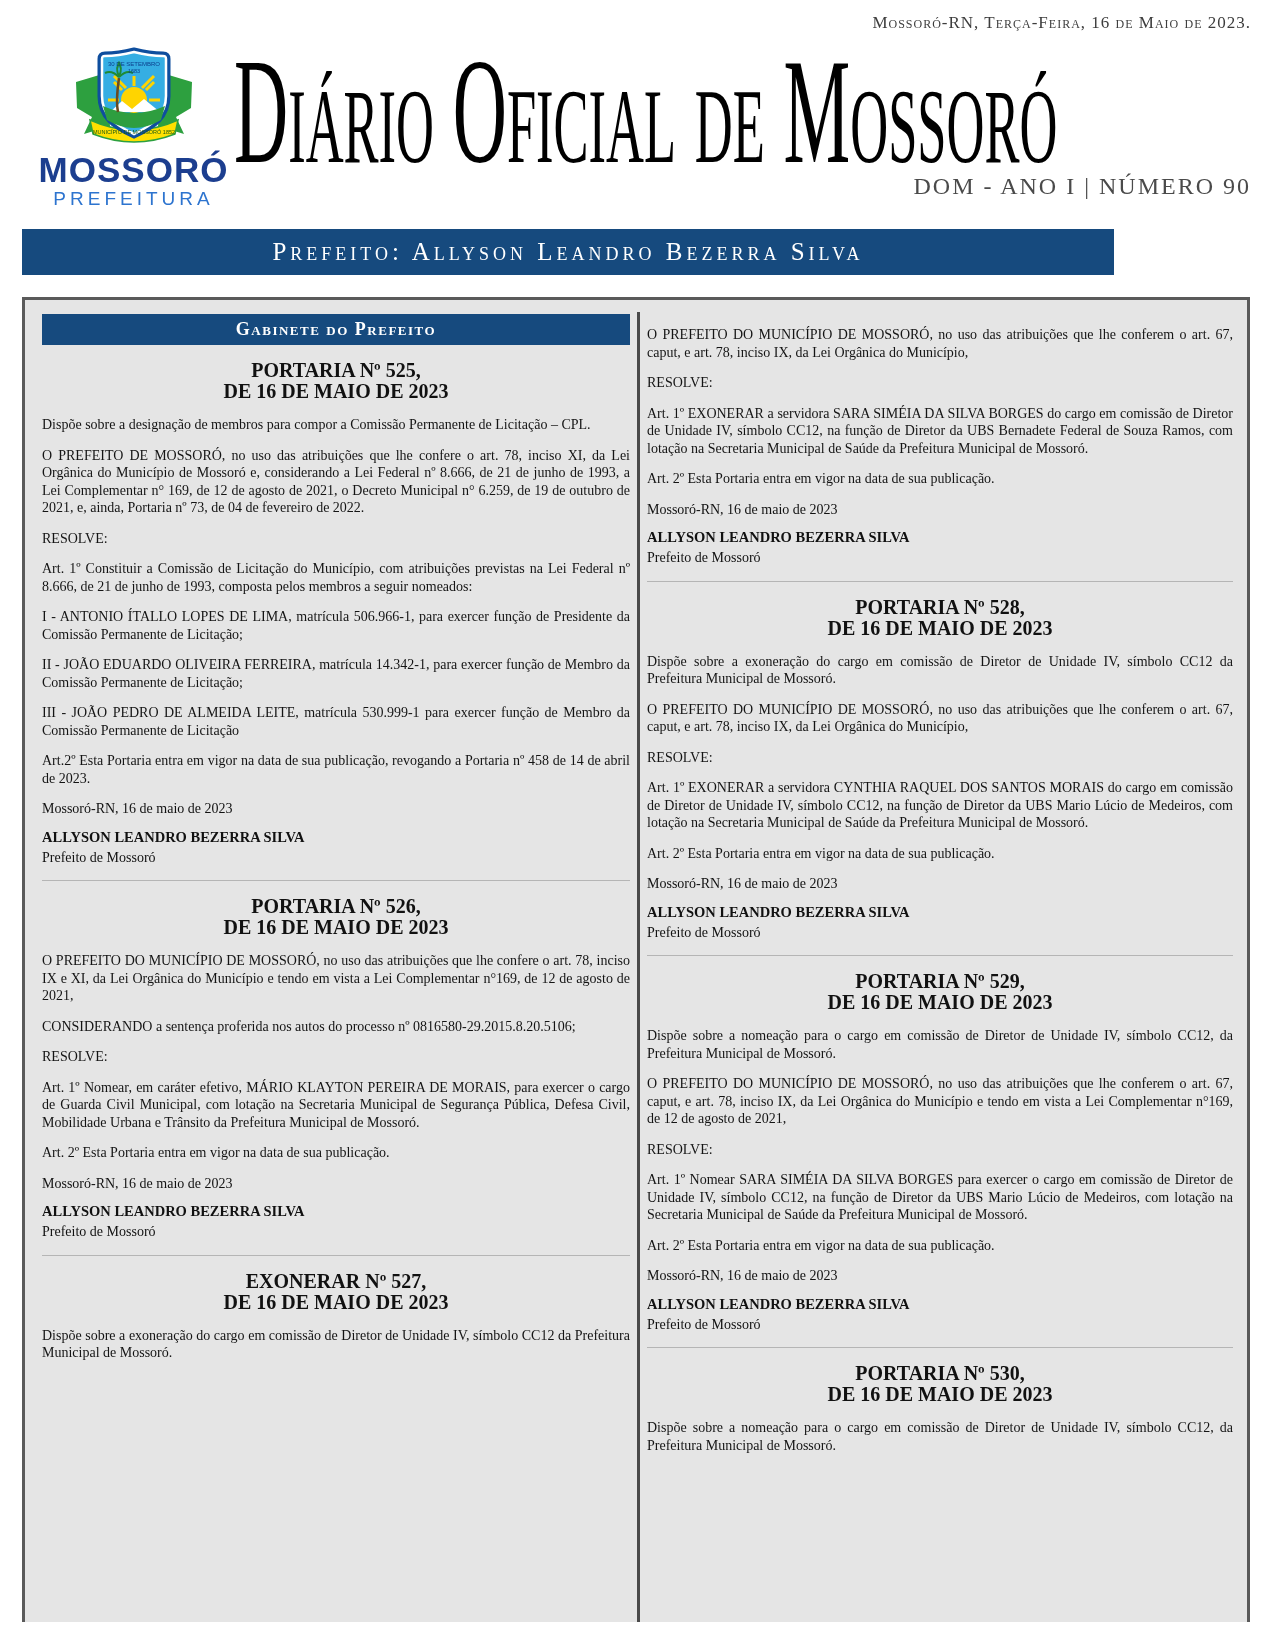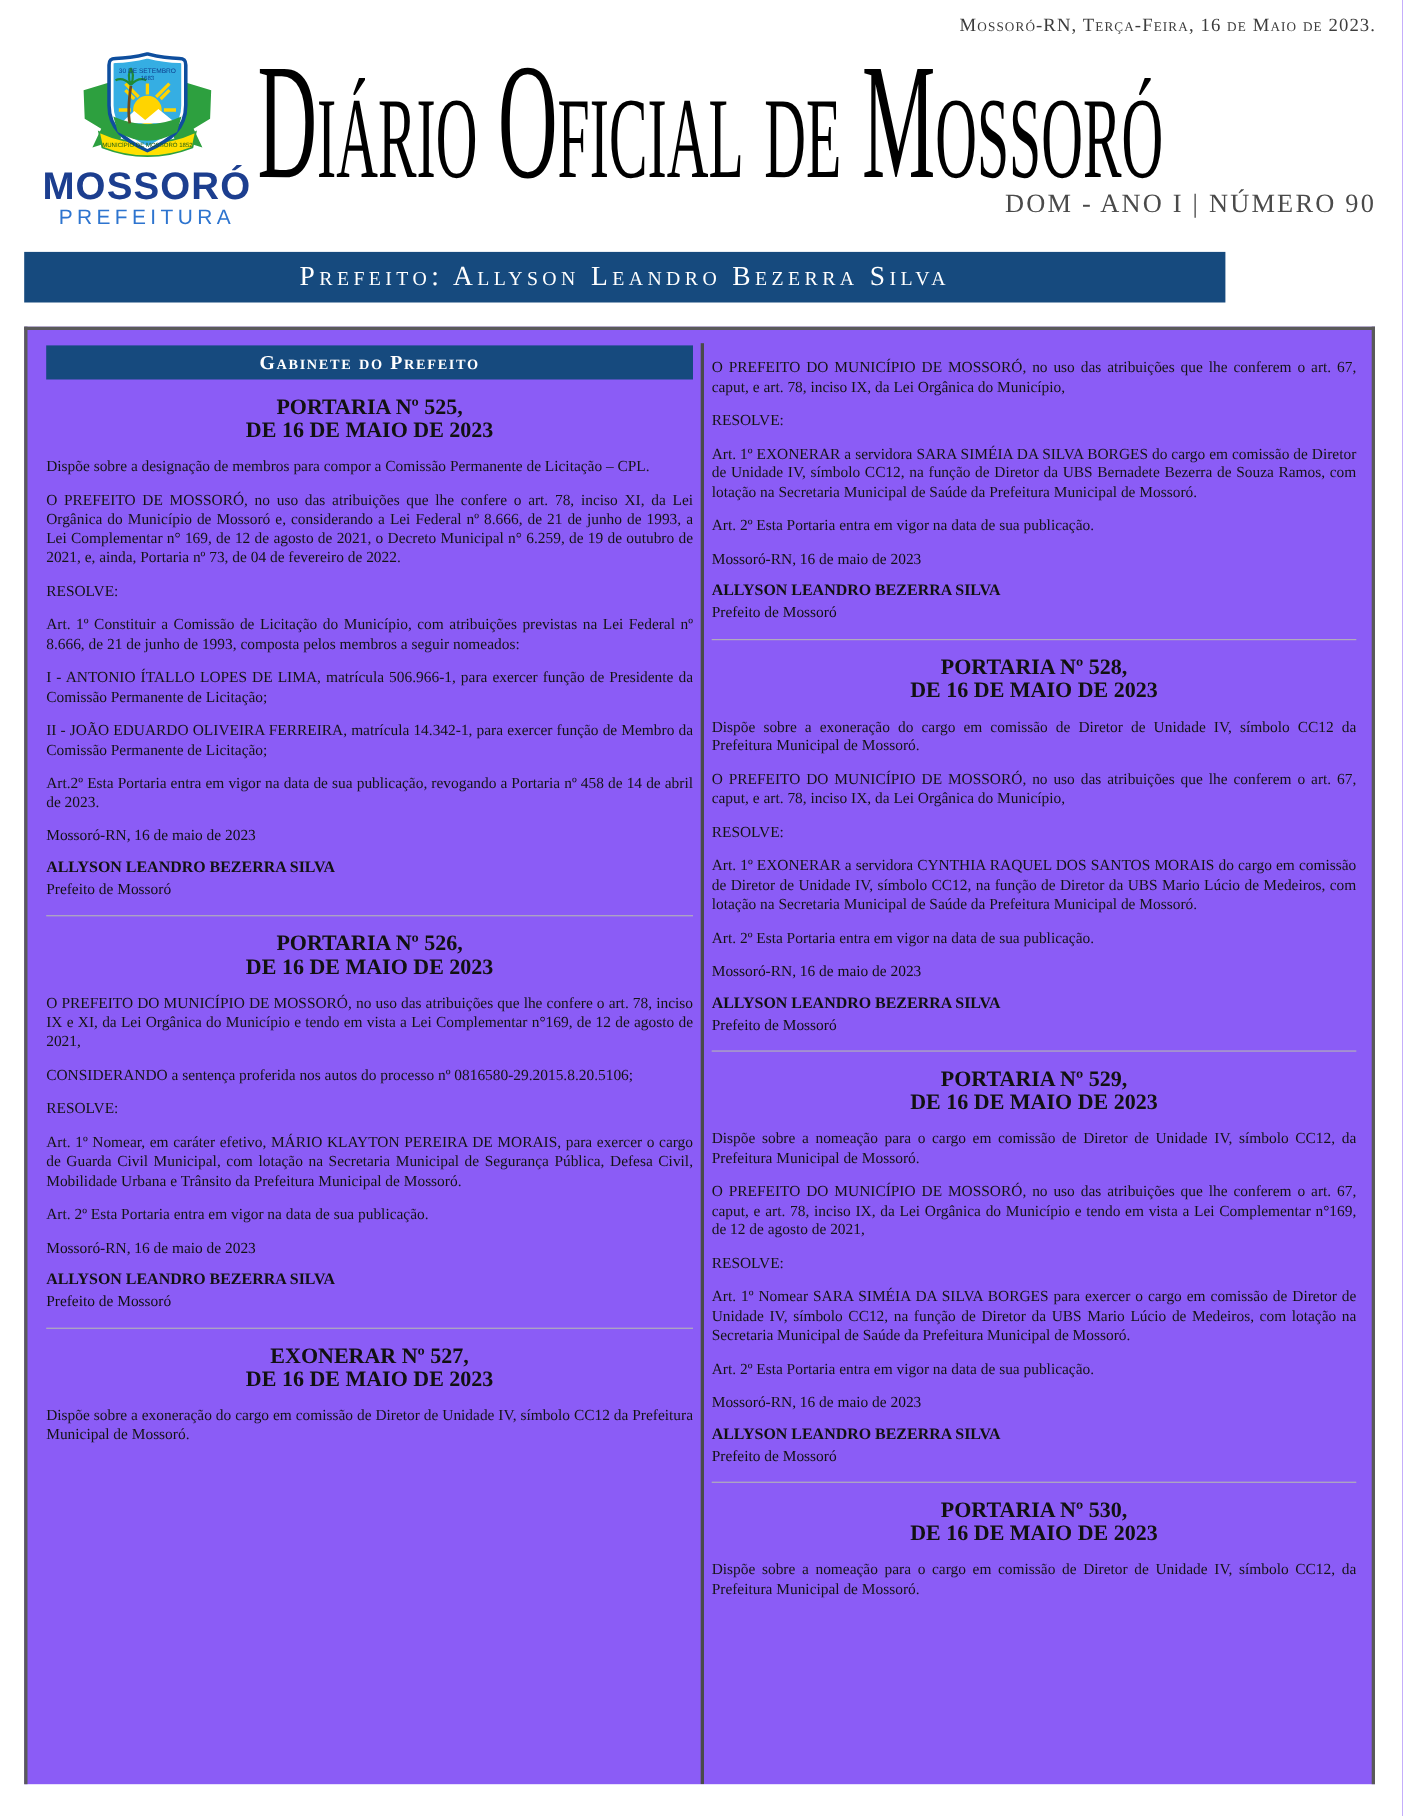--- a/index.html
+++ b/index.html
@@ -37,21 +37,21 @@
   .prefeito-banner{
     position:absolute;top:229px;left:22px;width:1092px;height:46px;background:#164a7e;
     color:#fff;text-align:center;font-variant:small-caps;font-size:25px;
     letter-spacing:4px;line-height:46px;white-space:nowrap;
   }
   
   .document-frame{
     position:absolute;top:297px;left:22px;width:1228px;height:1325px;box-sizing:border-box;
     border:3px solid #5a5a5a;border-bottom:none;
     display:grid;grid-template-columns:588px 3px 586px;column-gap:7px;
-    padding:12px 14px 0 17px;overflow:hidden;background:#8b5cf6;
+    padding:12px 14px 0 17px;overflow:hidden;background:#e5e5e5;
   }
   .divider-line{background:#4a4a4a;width:3px;}
   .col{min-width:0;}
   .col-right{padding-top:14px;}
   
   .section-bar{
     background:#164a7e;color:#fff;height:31px;line-height:31px;text-align:center;
     font-variant:small-caps;font-size:18px;letter-spacing:1.5px;font-weight:bold;
     margin:2px 0 12px 0;
   }
@@ -131,20 +131,21 @@
       <div class="portaria-title">
         <div>PORTARIA Nº 525,</div>
         <div>DE 16 DE MAIO DE 2023</div>
       </div>
       <p class="body-text">Dispõe sobre a designação de membros para compor a Comissão Permanente de Licitação – CPL.</p>
       <p class="body-text">O PREFEITO DE MOSSORÓ, no uso das atribuições que lhe confere o art. 78, inciso XI, da Lei Orgânica do Município de Mossoró e, considerando a Lei Federal nº 8.666, de 21 de junho de 1993, a Lei Complementar n° 169, de 12 de agosto de 2021, o Decreto Municipal n° 6.259, de 19 de outubro de 2021, e, ainda, Portaria nº 73, de 04 de fevereiro de 2022.</p>
       <p class="body-text">RESOLVE:</p>
       <p class="body-text">Art. 1º Constituir a Comissão de Licitação do Município, com atribuições previstas na Lei Federal nº 8.666, de 21 de junho de 1993, composta pelos membros a seguir nomeados:</p>
       <p class="body-text">I - ANTONIO ÍTALLO LOPES DE LIMA, matrícula 506.966-1, para exercer função de Presidente da Comissão Permanente de Licitação;</p>
       <p class="body-text">II - JOÃO EDUARDO OLIVEIRA FERREIRA, matrícula 14.342-1, para exercer função de Membro da Comissão Permanente de Licitação;</p>
+      <p class="body-text">III - JOÃO PEDRO DE ALMEIDA LEITE, matrícula 530.999-1 para exercer função de Membro da Comissão Permanente de Licitação</p>
       <p class="body-text">Art.2º Esta Portaria entra em vigor na data de sua publicação, revogando a Portaria nº 458 de 14 de abril de 2023.</p>
       <div class="signature">
         <div class="sig-date">Mossoró-RN, 16 de maio de 2023</div>
         <div class="sig-name">ALLYSON LEANDRO BEZERRA SILVA</div>
         <div class="sig-role">Prefeito de Mossoró</div>
       </div>
       <div class="separator"></div>
       <div class="portaria-title">
         <div>PORTARIA Nº 526,</div>
         <div>DE 16 DE MAIO DE 2023</div>
@@ -163,21 +164,21 @@
       <div class="portaria-title">
         <div>EXONERAR Nº 527,</div>
         <div>DE 16 DE MAIO DE 2023</div>
       </div>
       <p class="body-text">Dispõe sobre a exoneração do cargo em comissão de Diretor de Unidade IV, símbolo CC12 da Prefeitura Municipal de Mossoró.</p>
     </div>
   <div class="divider-line"></div>
   <div class="col col-right">
       <p class="body-text">O PREFEITO DO MUNICÍPIO DE MOSSORÓ, no uso das atribuições que lhe conferem o art. 67, caput, e art. 78, inciso IX, da Lei Orgânica do Município,</p>
       <p class="body-text">RESOLVE:</p>
-      <p class="body-text">Art. 1º EXONERAR a servidora SARA SIMÉIA DA SILVA BORGES do cargo em comissão de Diretor de Unidade IV, símbolo CC12, na função de Diretor da UBS Bernadete Bezerra de Souza Ramos, com lotação na Secretaria Municipal de Saúde da Prefeitura Municipal de Mossoró.</p>
+      <p class="body-text">Art. 1º EXONERAR a servidora SARA SIMÉIA DA SILVA BORGES do cargo em comissão de Diretor de Unidade IV, símbolo CC12, na função de Diretor da UBS Bernadete Federal de Souza Ramos, com lotação na Secretaria Municipal de Saúde da Prefeitura Municipal de Mossoró.</p>
       <p class="body-text">Art. 2º Esta Portaria entra em vigor na data de sua publicação.</p>
       <div class="signature">
         <div class="sig-date">Mossoró-RN, 16 de maio de 2023</div>
         <div class="sig-name">ALLYSON LEANDRO BEZERRA SILVA</div>
         <div class="sig-role">Prefeito de Mossoró</div>
       </div>
       <div class="separator"></div>
       <div class="portaria-title">
         <div>PORTARIA Nº 528,</div>
         <div>DE 16 DE MAIO DE 2023</div>

